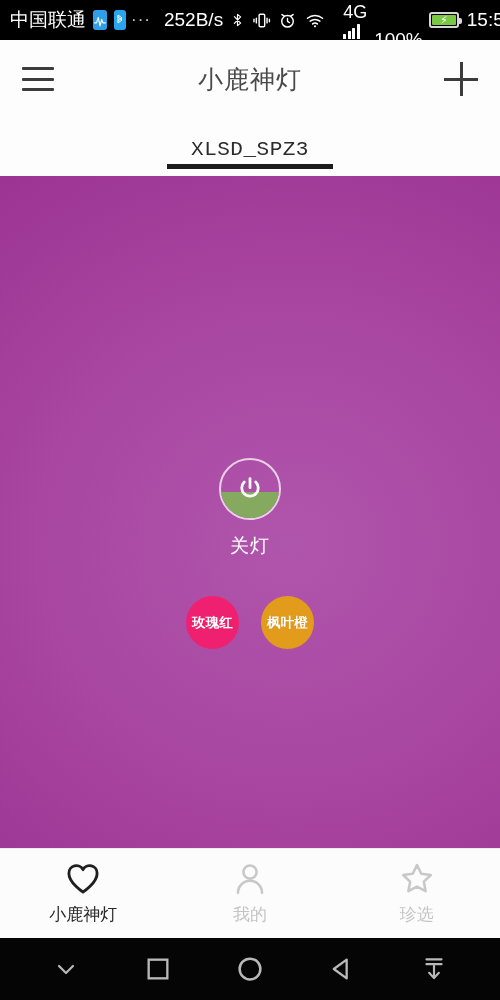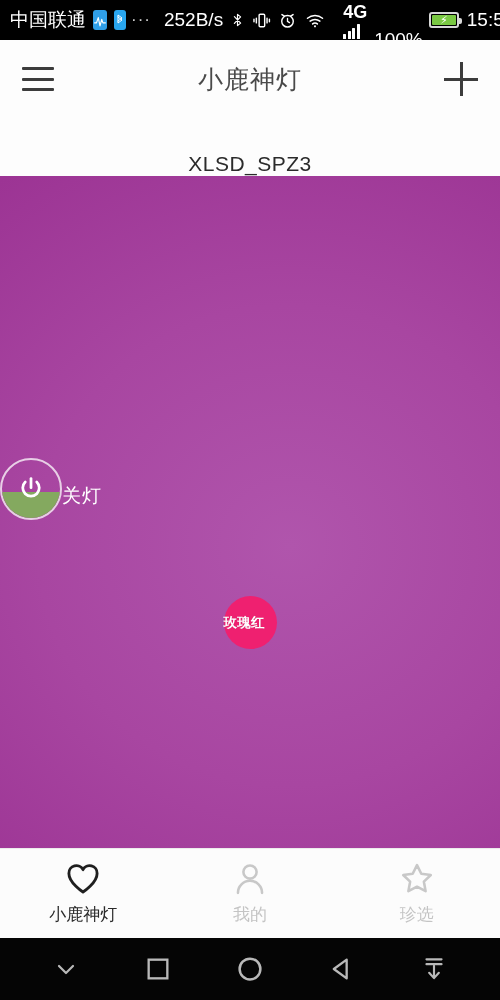--- a/index.html
+++ b/index.html
@@ -33,70 +33,70 @@
              position:relative; display:flex; align-items:center; padding:1px; }
   .battery:after { content:""; position:absolute; right:-5px; top:4px; width:3px; height:6px;
                    background:#d8d8d8; border-radius:0 2px 2px 0; }
   .battery i { display:block; width:100%; height:100%; background:#7ac943; border-radius:1px; }
   .bolt { position:absolute; left:50%; top:50%; transform:translate(-50%,-50%);
           font-size:11px; color:#fff; line-height:1; }
   .sig { display:flex; align-items:flex-end; gap:1.5px; height:16px; position:relative; }
   .sig b { display:block; width:3px; background:#fff; border-radius:.5px; }
   .sig b:nth-child(1){height:5px}.sig b:nth-child(2){height:8px}
   .sig b:nth-child(3){height:11px}.sig b:nth-child(4){height:15px}
-  .sig-wrap { position:relative; padding-left:10px;font-weight:bold; }
+  .sig-wrap { position:relative; padding-left:10px; }
 
   
   .appbar {
     height:78px; background:#fdfdfd; display:flex; align-items:center;
     padding:0 22px; flex:0 0 78px; position:relative;
   }
   .hamburger { width:32px; height:24px; display:flex; flex-direction:column;
                justify-content:space-between; cursor:pointer; }
   .hamburger span { display:block; height:3px; background:#3c3c3c; border-radius:1px; }
   .app-title {
     position:absolute; left:0; right:0; text-align:center;
     font-size:25px; color:#4a4a4a; pointer-events:none; letter-spacing:1px;
   }
   .plus { margin-left:auto; width:34px; height:34px; position:relative; cursor:pointer; }
   .plus:before,.plus:after { content:""; position:absolute; background:#3c3c3c; }
   .plus:before { left:0; right:0; top:50%; height:3px; margin-top:-1.5px; }
   .plus:after { top:0; bottom:0; left:50%; width:3px; margin-left:-1.5px; }
 
   
   .tabbar { height:58px; background:#fdfdfd; display:flex; justify-content:center;
-            align-items:flex-end; flex:0 0 58px; }
+            align-items:center; flex:0 0 58px;font-family:Liberation Mono, monospace; }
   .tab { position:relative; padding:4px 10px 0; cursor:pointer; }
   .tab-label { font-size:21px; color:#2b2b2b; letter-spacing:.5px; }
   .tab.active:after { content:""; position:absolute; left:-14px; right:-14px; bottom:-8px;
                       height:5px; background:#1c1c1c; }
 
   
   .panel {
     flex:1 1 auto; position:relative; overflow:hidden;
     background:
       radial-gradient(120% 85% at 58% 55%, #b055ac 0%, #a846a1 42%, #9c3494 80%, #95308d 100%);
   }
 
   
   .power-wrap { position:absolute; top:282px; left:0; right:0;
-                display:flex; flex-direction:row; align-items:center; }
+                display:flex; flex-direction:column; align-items:center; }
   .power-btn { width:62px; height:62px; border-radius:50%; border:2px solid #e8cfe6;
                position:relative; overflow:hidden; cursor:pointer; }
   .power-fill { position:absolute; left:0; right:0; bottom:0; height:45%;
                 background:#84a95f; }
   .power-glyph { position:absolute; left:50%; top:50%; transform:translate(-50%,-50%);
                  width:30px; height:30px; }
   .power-lbl { margin-top:13px; font-size:19px; color:#ffffff; letter-spacing:1px; }
 
   
   .colors { position:absolute; top:420px; left:0; right:0;
             display:flex; justify-content:center; gap:22px; padding:0 22px; }
   .color-dot { width:53px; height:53px; border-radius:50%;
-               display:flex; align-items:center; 
+               display:flex; align-items:center; justify-content:center;
                text-align:center; cursor:pointer; }
   .color-dot span { font-size:13.5px; color:#fff; line-height:1.12; font-weight:bold;
                     letter-spacing:.2px; text-shadow:0 0 1px rgba(0,0,0,.18); }
 
   
   .bottomnav { height:90px; background:#fcfcfc; display:flex; flex:0 0 90px;
                border-top:1px solid #ececec; }
   .nav-item { flex:1; display:flex; flex-direction:column; align-items:center;
               justify-content:center; gap:8px; cursor:pointer; }
   .nav-lbl { font-size:17px; color:#c4c4c4; }
@@ -201,20 +201,23 @@
           <path d="M7.4 6.4a6.6 6.6 0 1 0 9.2 0" stroke="#fff" stroke-width="2.2" fill="none" stroke-linecap="round"></path>
         </svg>
       </div>
       <div class="power-lbl">关灯</div>
     </div>
 
     <div class="colors">
       <div class="color-dot" style="background: rgb(239, 32, 112);">
         <span>玫瑰红</span>
       </div>
+      <div class="color-dot" style="background: rgb(227, 155, 27);">
+        <span>枫叶橙</span>
+      </div>
     </div>
 
   </div>
 
   <div class="bottomnav">
     <div class="nav-item active">
       <svg width="36" height="33" viewBox="0 0 24 22">
         <path d="M12 20S2.6 13.9 2.6 7.6A5 5 0 0 1 12 5.1 5 5 0 0 1 21.4 7.6C21.4 13.9 12 20 12 20z" stroke="#1f1f1f" stroke-width="1.9" fill="none" stroke-linejoin="round"></path>
       </svg>
       <span class="nav-lbl">小鹿神灯</span>

